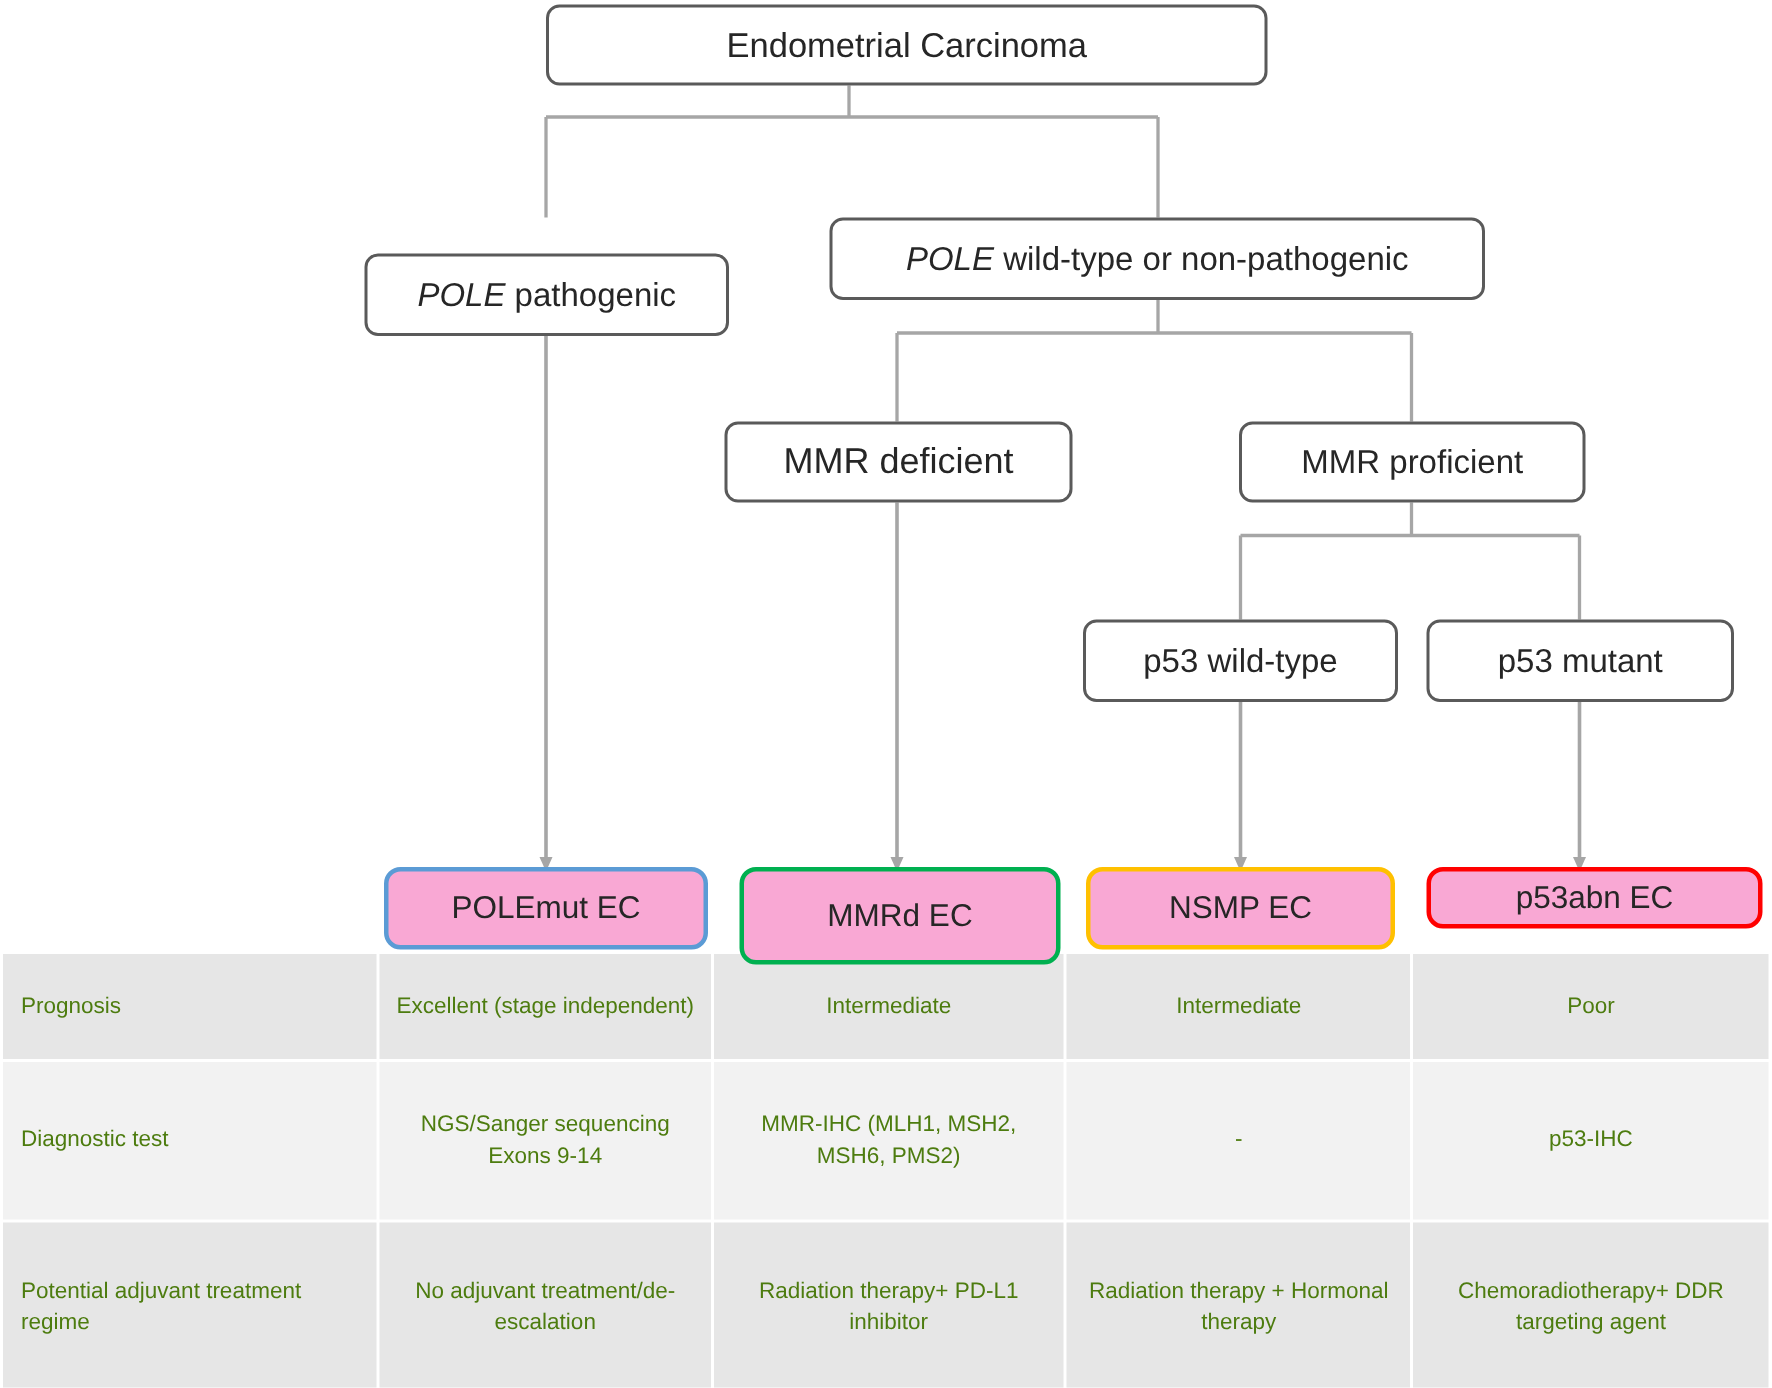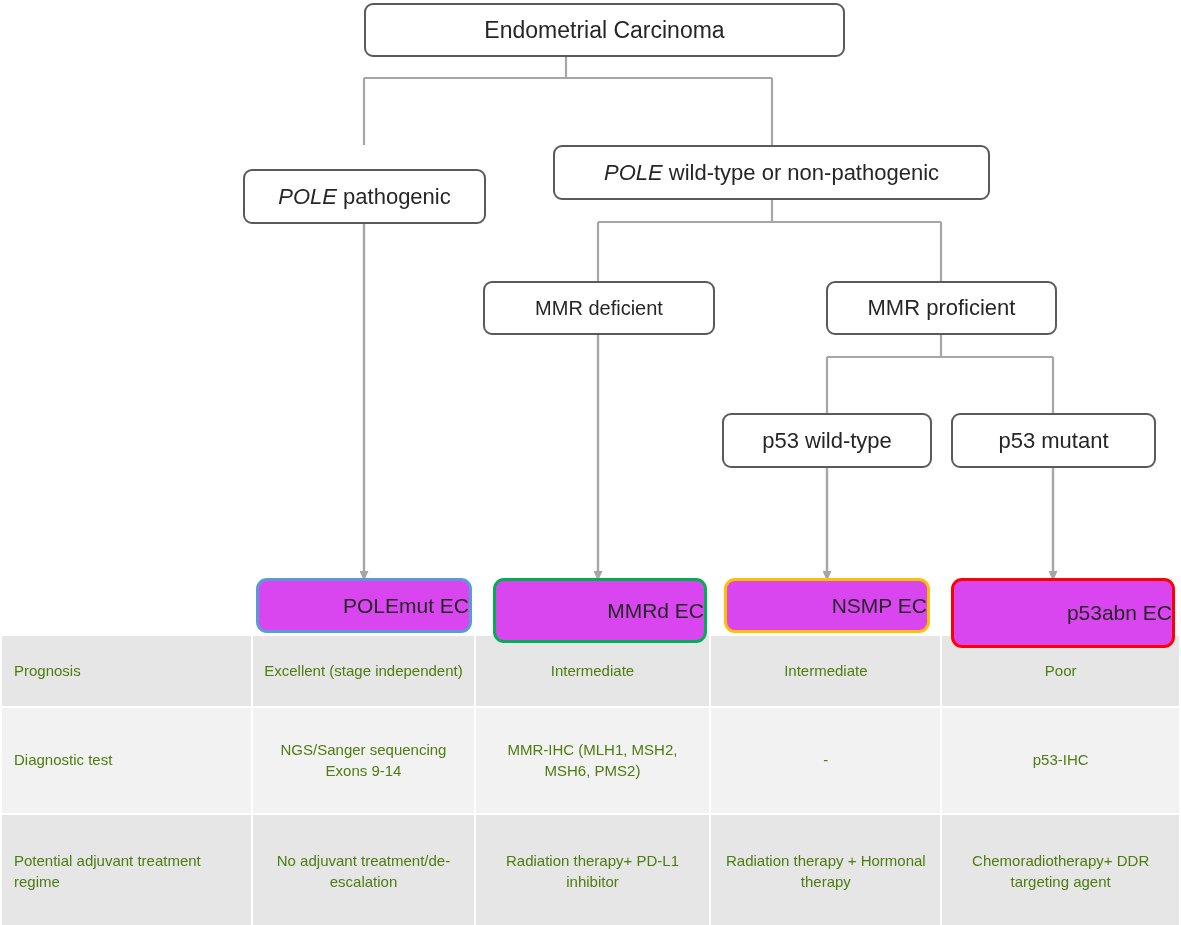--- a/index.html
+++ b/index.html
@@ -26,22 +26,22 @@
     color:#262626;
     white-space:nowrap;
   }
   .node .ital{font-style:italic;}
 
   .subtype{
     position:absolute;
     box-sizing:border-box;
     border:3px solid #888;
     border-radius:11px;
-    background:#d946ef;
-    display:flex;align-items:center;justify-content:flex-end;
+    background:#f9a8d4;
+    display:flex;align-items:center;justify-content:center;
     text-align:center;
     z-index:3;
   }
 
   
   #tbl{
     position:absolute;
     left:0;top:634px;
     width:1181px;
     border-collapse:separate;
@@ -104,21 +104,21 @@
   </div>
 
   <div class="node" style="left:243px;top:145px;width:243px;height:55px;font-size:22px;margin-top:24px;">
     <span><span class="ital">POLE</span><span> pathogenic</span></span>
   </div>
 
   <div class="node" style="left:553px;top:145px;width:437px;height:55px;font-size:22px;">
     <span><span class="ital">POLE</span><span> wild-type or non-pathogenic</span></span>
   </div>
 
-  <div class="node" style="left:483px;top:281px;width:232px;height:54px;font-size:20px;">
+  <div class="node" style="left:483px;top:281px;width:232px;height:54px;font-size:24px;">
     <span>MMR deficient</span>
   </div>
 
   <div class="node" style="left:826px;top:281px;width:231px;height:54px;font-size:22px;">
     <span>MMR proficient</span>
   </div>
 
   <div class="node" style="left:722px;top:413px;width:210px;height:55px;font-size:22px;">
     <span>p53 wild-type</span>
   </div>
@@ -132,21 +132,21 @@
   </div>
 
   <div class="subtype" style="left:493px;top:578px;width:214px;height:65px;font-size:21px;border-color:#00B050;">
     <span>MMRd EC</span>
   </div>
 
   <div class="subtype" style="left:724px;top:578px;width:206px;height:55px;font-size:21px;border-color:#FFC000;">
     <span>NSMP EC</span>
   </div>
 
-  <div class="subtype" style="left:951px;top:578px;width:224px;height:70px;font-size:21px;border-color:#FF0000;">
+  <div class="subtype" style="left:951px;top:578px;width:224px;height:41px;font-size:21px;border-color:#FF0000;">
     <span>p53abn EC</span>
   </div>
 
 </div>
 
 <table id="tbl">
   <colgroup>
     <col style="width:252px">
       <col style="width:222px">
       <col style="width:236px">

